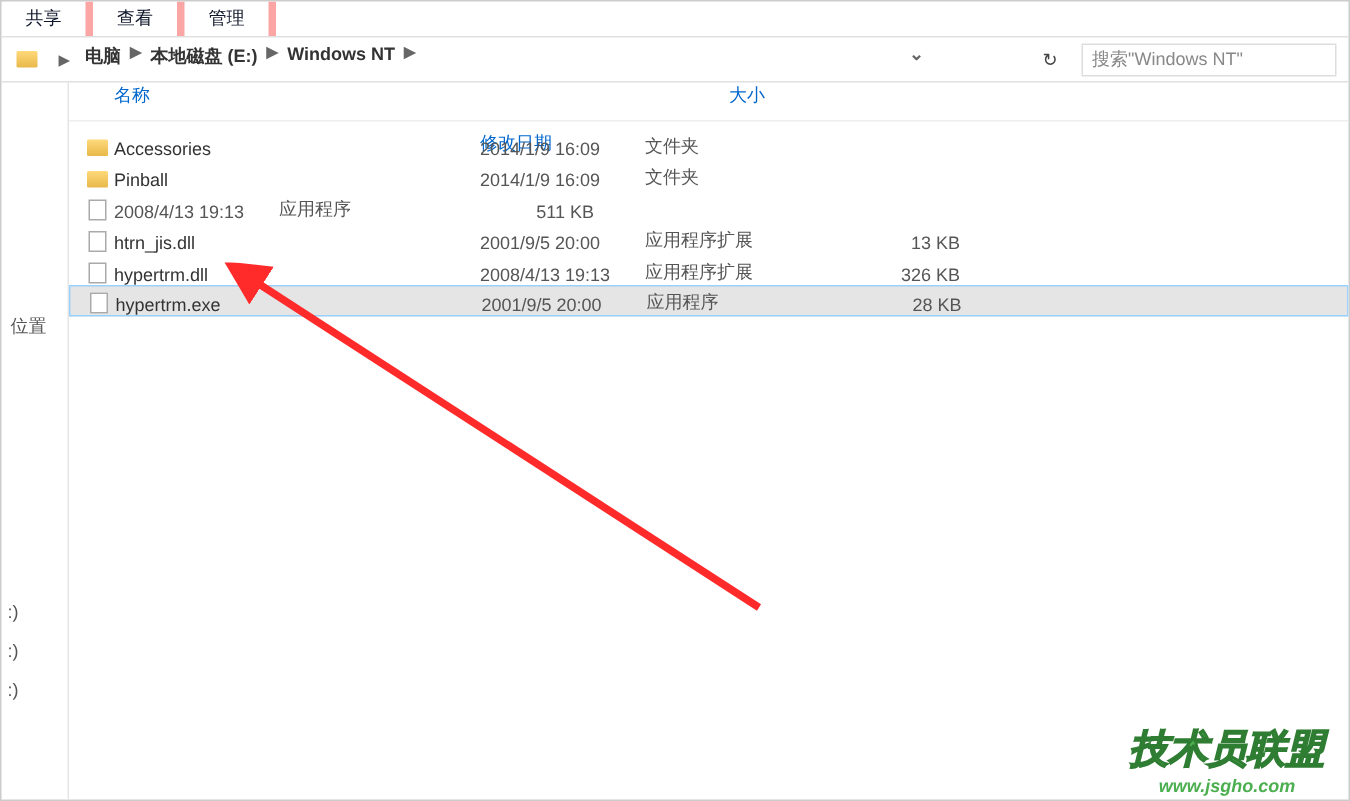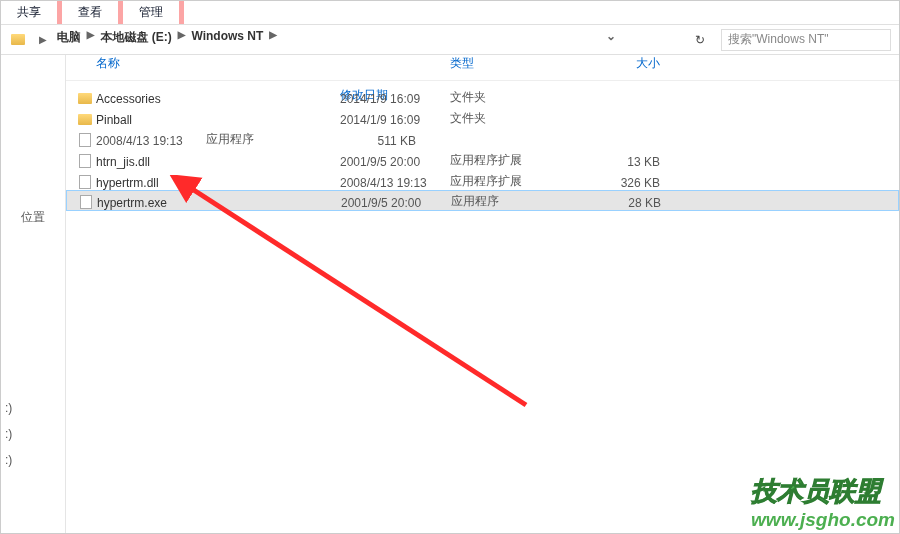--- a/index.html
+++ b/index.html
@@ -7,36 +7,36 @@
   .tabs { display: flex; height: 24px; border-bottom: 1px solid #e0e0e0; align-items: stretch; }
   .tab { padding: 4px 16px; display: flex; align-items: center; border-right: 5px solid #fca5a5; cursor: pointer; color: #0f172a; }
   .toolbar { height: 30px; display: flex; align-items: center; border-bottom: 1px solid #e0e0e0; padding: 0 8px; gap: 4px; }
   .crumb-sep { margin: 0 6px; color: #666; font-size: 10px; }
   .breadcrumbs { display: flex; flex: 1; height: 22px; font-weight: bold; }
   .crumb { cursor: pointer; color: #333; }
   .nav-drop { width: 16px; text-align: center; color: #666; cursor: pointer; margin-left: 320px; }
   .refresh { width: 22px; height: 22px; display: flex; align-items: center; justify-content: center; cursor: pointer; color: #444; }
   .search { width: 170px; height: 22px; border: 1px solid #ddd; margin-left: 6px; padding: 0 6px; color: #888; display: flex; align-items: center; }
   .main { display: flex; height: calc(100% - 54px); }
-  .side { width: 65px; border-right: 1px solid #e5e5e5; padding-top: 150px; color: #555; text-align: center; }
+  .side { width: 45px; border-right: 1px solid #e5e5e5; padding-top: 150px; color: #555; }
   .side div { padding: 4px 6px; }
   .content { flex: 1; position: relative; }
   .headers { display: flex; border-bottom: 1px solid #eee; height: 26px; color: #0066cc; padding-left: 30px; }
   .col-name { width: 244px; } .col-date { width: 110px; margin-top: 32px; } .col-type { width: 130px; } .col-size { width: 80px; text-align: right; }
   .rows { padding-top: 4px; }
   .row { display: flex; height: 21px; align-items: flex-end; padding-left: 10px; cursor: pointer; }
   .row.selected { background: #e5e5e5; border: 1px solid #99d1ff; }
   .icon { width: 18px; height: 16px; margin-right: 2px; display: flex; align-items: center; justify-content: center; }
   .folder-ico { width: 14px; height: 11px; background: linear-gradient(#ffd97a,#e8b84a); border-radius: 1px; }
   .file-ico { width: 12px; height: 14px; background: #fff; border: 1px solid #aaa; position: relative; }
   .rc-name { width: 244px; } .rc-date { width: 110px; color: #555; } .rc-type { width: 130px; color: #555; } .rc-size { width: 80px; text-align: right; color: #555; }
   .arrow-svg { position: absolute; top: 120px; left: 100px; pointer-events: none; }
-  .watermark { position: absolute; right: 4px; bottom: 2px; text-align: left; }
+  .watermark { position: absolute; right: 16px; bottom: 2px; text-align: center; }
   .wm1 { font-size: 26px; font-weight: bold; color: #4caf50; -webkit-text-stroke: 1px #2e7d32; font-style: italic; }
-  .wm2 { font-size: 19px; font-weight: bold; color: #4caf50; font-style: italic; }
+  .wm2 { font-size: 12px; font-weight: bold; color: #4caf50; font-style: italic; }
   .side-icons { position: absolute; left: 4px; bottom: 60px; color: #555; line-height: 26px; }
 </style>
 </head>
 <body>
 
 <div class="tabs">
   <div class="tab">共享</div>
   <div class="tab">查看</div>
   <div class="tab">管理</div>
 </div>
@@ -60,21 +60,20 @@
 </div>
 
 <div class="main">
   <div class="side">
     <div>位置</div>
   </div>
   <div class="content">
     <div class="headers">
       <div class="col-name">名称</div>
       <div class="col-date">修改日期</div>
-      <div class="col-type">类型</div>
       <div class="col-size">大小</div>
     </div>
     <div class="rows" id="rows">
         <div class="row">
           <span class="icon">
             <span class="folder-ico"></span>
           </span>
           <span class="rc-name">Accessories</span>
           <span class="rc-date">2014/1/9 16:09</span>
           <span class="rc-type">文件夹</span>

